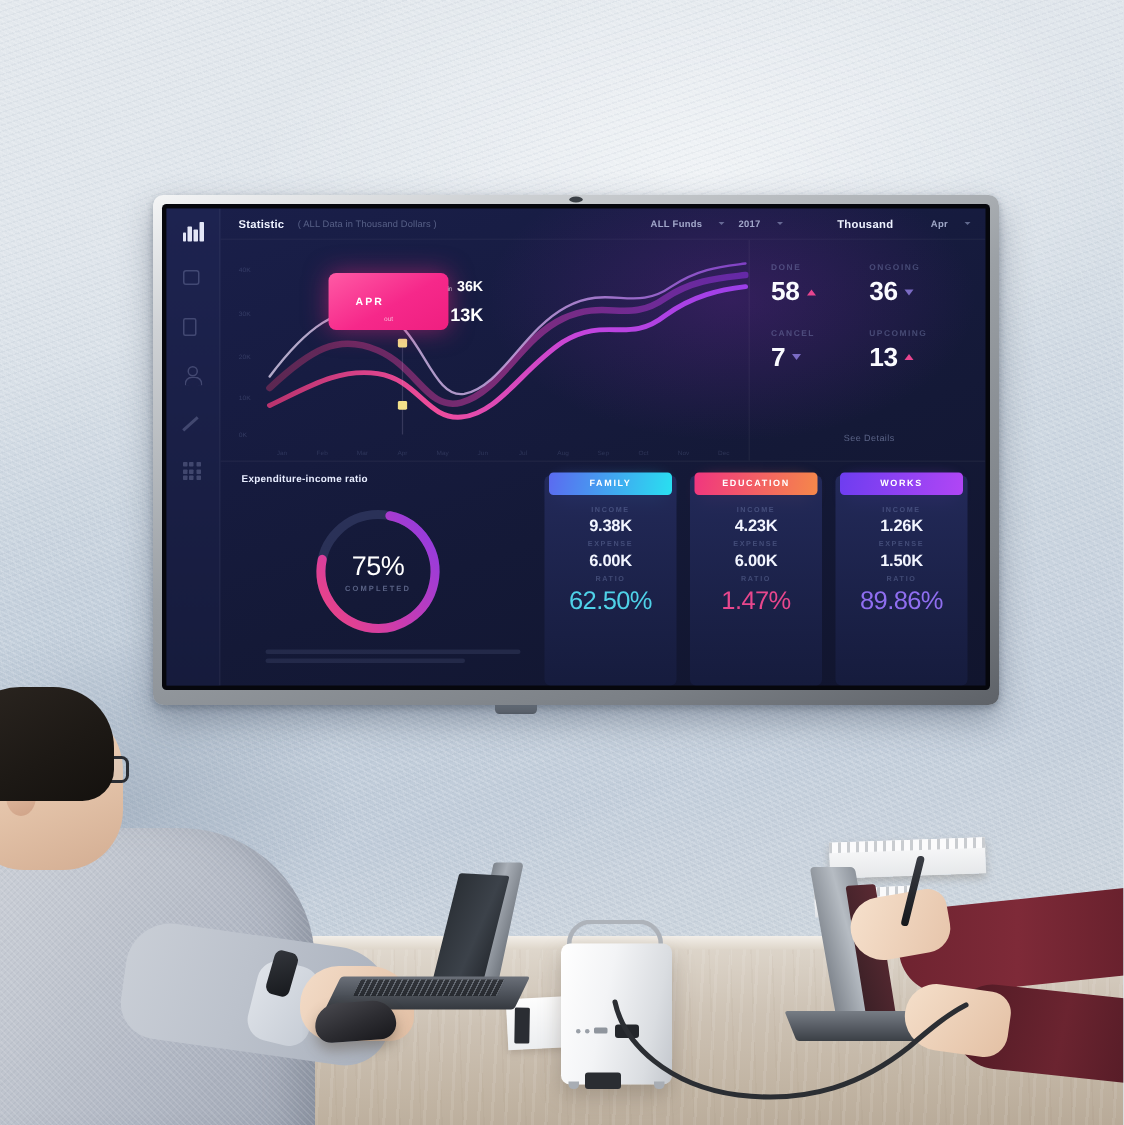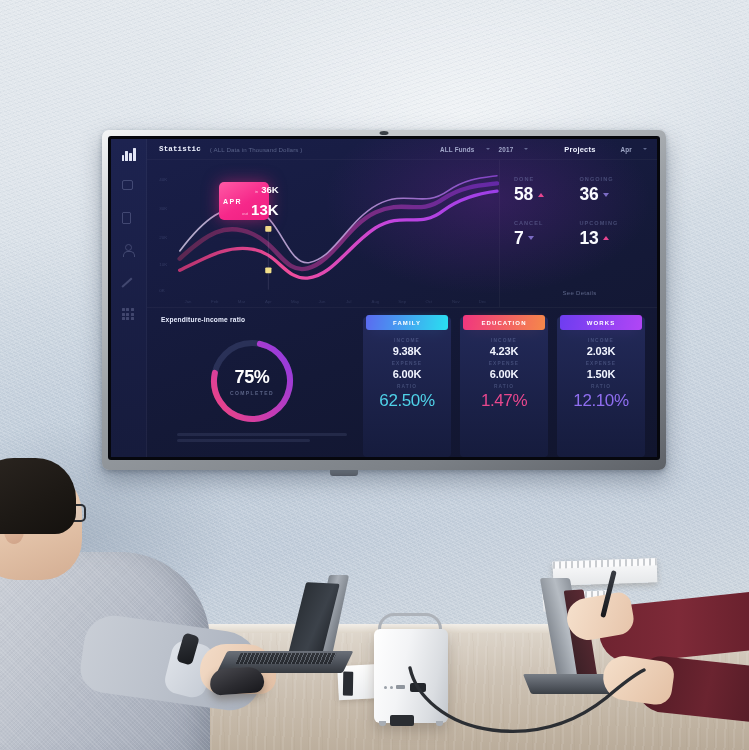--- a/index.html
+++ b/index.html
@@ -135,21 +135,21 @@
   
   .main { flex: 1; min-width: 0; display: flex; flex-direction: column; position: relative; z-index: 2; }
 
   
   .topbar {
     height: 21px; flex: 0 0 21px;
     display: flex; align-items: center; gap: 9px;
     padding: 0 10px 0 12px;
     border-bottom: 1px solid rgba(255,255,255,.035);
   }
-  .tb-title { font-size: 7.5px; font-weight: bold; color: #eef2ff; letter-spacing: .15px; font-family: Liberation Mono, monospace; }
+  .tb-title { font-size: 7.5px; font-weight: bold; color: #eef2ff; letter-spacing: .15px; }
   .tb-sub { font-size: 6.2px; color: rgba(175,188,225,.42); letter-spacing: .1px; }
   .tb-spacer { flex: 1; }
   .sel {
     display: flex; align-items: center; gap: 11px;
     font-size: 6.3px; font-weight: bold; color: rgba(206,216,246,.74);
     letter-spacing: .2px;
   }
   .sel .cv { width: 0; height: 0; border-left: 2.4px solid transparent; border-right: 2.4px solid transparent; border-top: 2.8px solid rgba(170,182,220,.5); }
   .tb-proj { font-size: 7.5px; font-weight: bold; color: #eef2ff; letter-spacing: .2px; }
 
@@ -174,21 +174,21 @@
     color: rgba(175,188,228,.46); letter-spacing: .3px; padding-bottom: 5px;
   }
 
   
   .row-bot { flex: 0 0 150px; display: flex; border-top: 1px solid rgba(255,255,255,.04); min-height: 0; }
   .donut-panel { width: 212px; flex: 0 0 212px; padding: 8px 0 0 14px; position: relative; }
   .exp-title { font-size: 6.6px; font-weight: bold; color: #e8edff; letter-spacing: .2px; }
   .donut { position: absolute; left: 56px; top: 24px; width: 98px; height: 98px; }
   .donut svg { display: block; }
   .donut-c { position: absolute; inset: 0; display: flex; flex-direction: column; align-items: center; justify-content: center; }
-  .donut-pct { font-size: 18px; font-weight: bold; color: #fff; letter-spacing: -.4px; }
+  .donut-pct { font-size: 18px; font-weight: normal; color: #fff; letter-spacing: -.4px; }
   .donut-lab { font-size: 5px; letter-spacing: 1.4px; color: rgba(170,184,224,.45); margin-top: 2px; font-weight: bold; }
   .fineprint { position: absolute; left: 30px; bottom: 12px; width: 170px; }
   .fineprint i { display: block; height: 2.5px; border-radius: 2px; background: rgba(150,165,210,.13); margin-bottom: 3.5px; }
   .fineprint i:nth-child(1) { width: 100%; }
   .fineprint i:nth-child(2) { width: 78%; }
 
   
   .cards { flex: 1; display: flex; gap: 9px; padding: 9px 12px 0 4px; min-width: 0; }
   .card {
     flex: 1; min-width: 0; position: relative;
@@ -483,21 +483,21 @@
             <span class="tb-spacer"></span>
             <span class="sel">
               <span>ALL Funds</span>
               <span class="cv"></span>
             </span>
             <span class="sel">
               <span>2017</span>
               <span class="cv"></span>
             </span>
             <span style="flex:0 0 18px"></span>
-            <span class="tb-proj">Projects</span>
+            <span class="tb-proj">Thousand</span>
             <span class="sel" style="margin-left:16px">
               <span>Apr</span>
               <span class="cv"></span>
             </span>
           </div>
 
           <div class="row-top">
 
             <div class="chart-wrap">
               <svg width="100%" height="100%" viewBox="0 0 336 146" preserveAspectRatio="none">
@@ -548,32 +548,32 @@
                 <path d="M26,88 C50,54 70,38 96,44 C124,50 130,104 152,100 C176,95 190,56 218,40 C246,24 262,44 286,26 C304,13 320,12 334,10" fill="none" stroke="url(#gLight)" stroke-width="1.6" stroke-linecap="round" opacity=".9"></path>
 
                 <path d="M26,108 C50,96 70,82 96,86 C122,90 128,118 150,116 C174,114 190,82 216,64 C244,46 258,66 282,46 C300,32 318,28 334,26" fill="none" stroke="url(#gPink)" stroke-width="3.4" stroke-linecap="round"></path>
 
                 <line x1="112" y1="64" x2="112" y2="128" stroke="rgba(200,190,225,.18)" stroke-width=".8"></line>
                 <rect x="109" y="62" width="6" height="6" fill="#f2e08a" rx="1"></rect>
                 <rect x="109" y="105" width="6" height="6" fill="#f2e08a" rx="1"></rect>
               </svg>
 
               
-              <div style="position:absolute;left:72px;top:22px;width:50px;height:38px;border-radius:5px;
+              <div style="position:absolute;left:72px;top:22px;width:80px;height:38px;border-radius:5px;
                           background:linear-gradient(150deg,#ff5aa5 0%,#f6288a 55%,#ef1f80 100%);
-                          box-shadow:0 0 16px rgba(240,40,130,.5);display:flex;align-items:center;padding:0 4px;">
+                          box-shadow:0 0 16px rgba(240,40,130,.5);display:flex;align-items:center;padding:0 18px;">
                 <span style="font-size:7px;font-weight:bold;color:#fff;letter-spacing:1.4px;">APR</span>
                 <span style="margin-left:auto;display:flex;flex-direction:column;gap:6px;align-items:flex-end;">
                   <span style="display:flex;align-items:baseline;gap:3px;">
                     <i style="font-size:4.4px;color:rgba(255,255,255,.62);font-style:normal;">in</i>
                     <b style="font-size:9.5px;color:#fff;">36K</b>
                   </span>
                   <span style="display:flex;align-items:baseline;gap:3px;">
                     <i style="font-size:4.4px;color:rgba(255,255,255,.62);font-style:normal;">out</i>
-                    <b style="font-size:15px;color:#fff;">13K</b>
+                    <b style="font-size:12px;color:#fff;margin-left:35px;">13K</b>
                   </span>
                 </span>
               </div>
             </div>
 
             <div class="stats">
               <div class="stat-grid">
                 <div>
                   <div class="st-lab">DONE</div>
                   <div class="st-row">
@@ -652,25 +652,25 @@
                 <div class="c-val">4.23K</div>
                 <div class="c-lab">EXPENSE</div>
                 <div class="c-val">6.00K</div>
                 <div class="c-lab">RATIO</div>
                 <div class="c-pct" style="color:#e8478d;">1.47%</div>
               </div>
 
               <div class="card">
                 <div class="card-head" style="background:linear-gradient(100deg,#6e3df0,#b146f5);">WORKS</div>
                 <div class="c-lab">INCOME</div>
-                <div class="c-val">2.03K</div>
+                <div class="c-val">1.26K</div>
                 <div class="c-lab">EXPENSE</div>
                 <div class="c-val">1.50K</div>
                 <div class="c-lab">RATIO</div>
-                <div class="c-pct" style="color:#8f6ef0;">12.10%</div>
+                <div class="c-pct" style="color:#8f6ef0;">89.86%</div>
               </div>
 
             </div>
           </div>
 
         </div>
       </div>
     </div>
   </div>
   <div class="tv-foot"></div>

